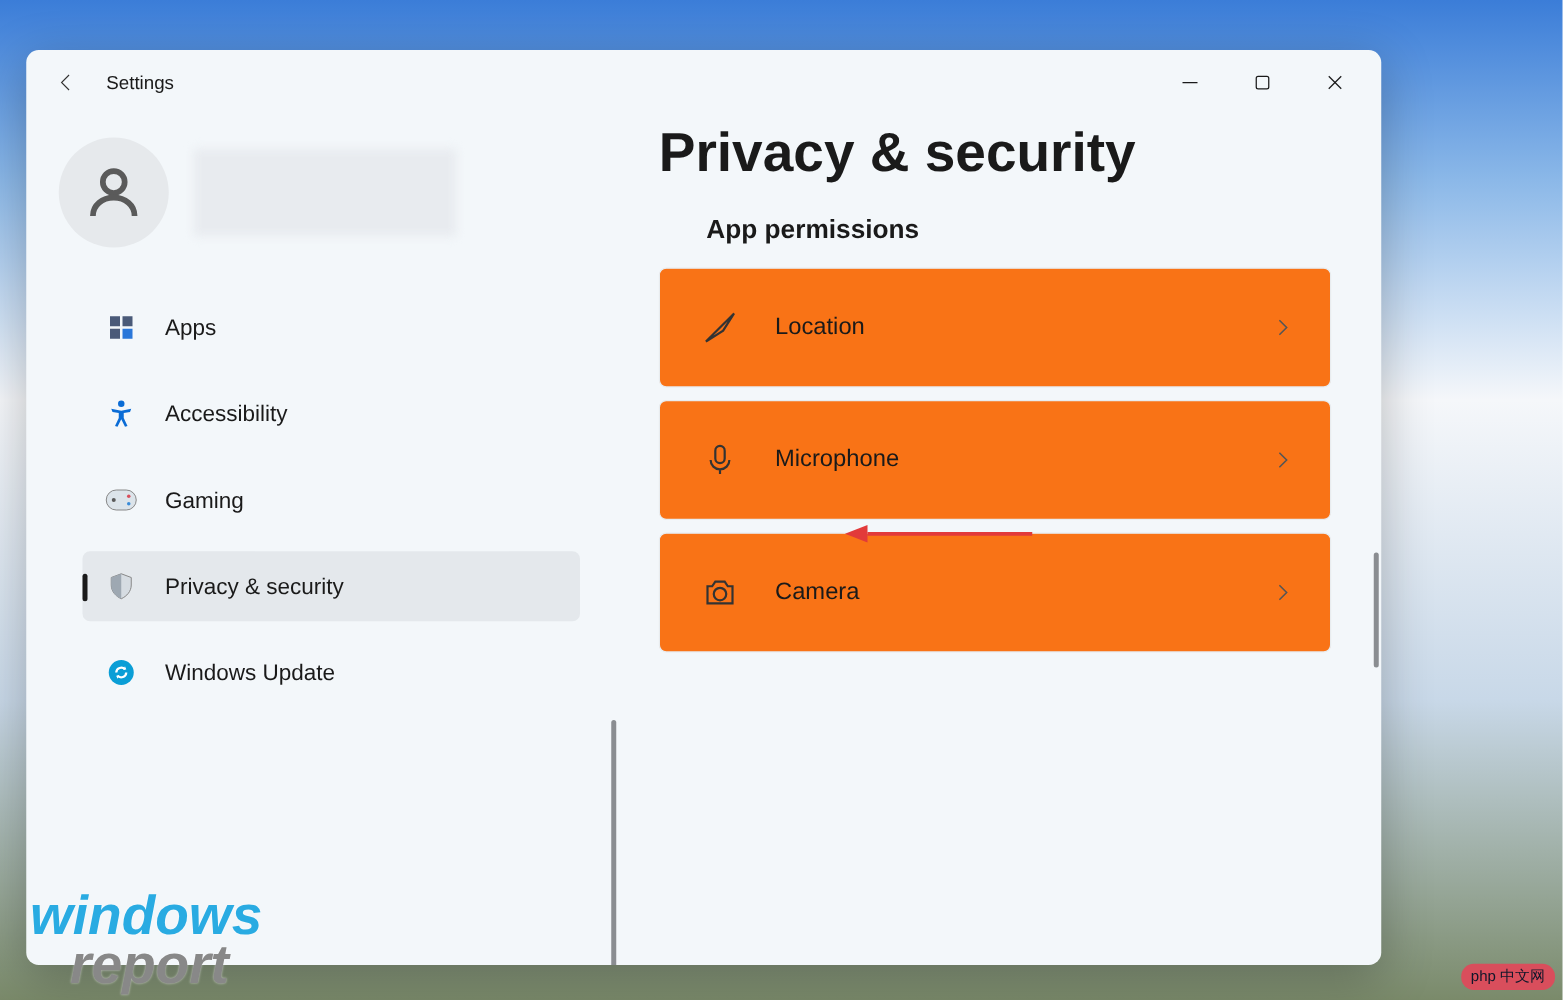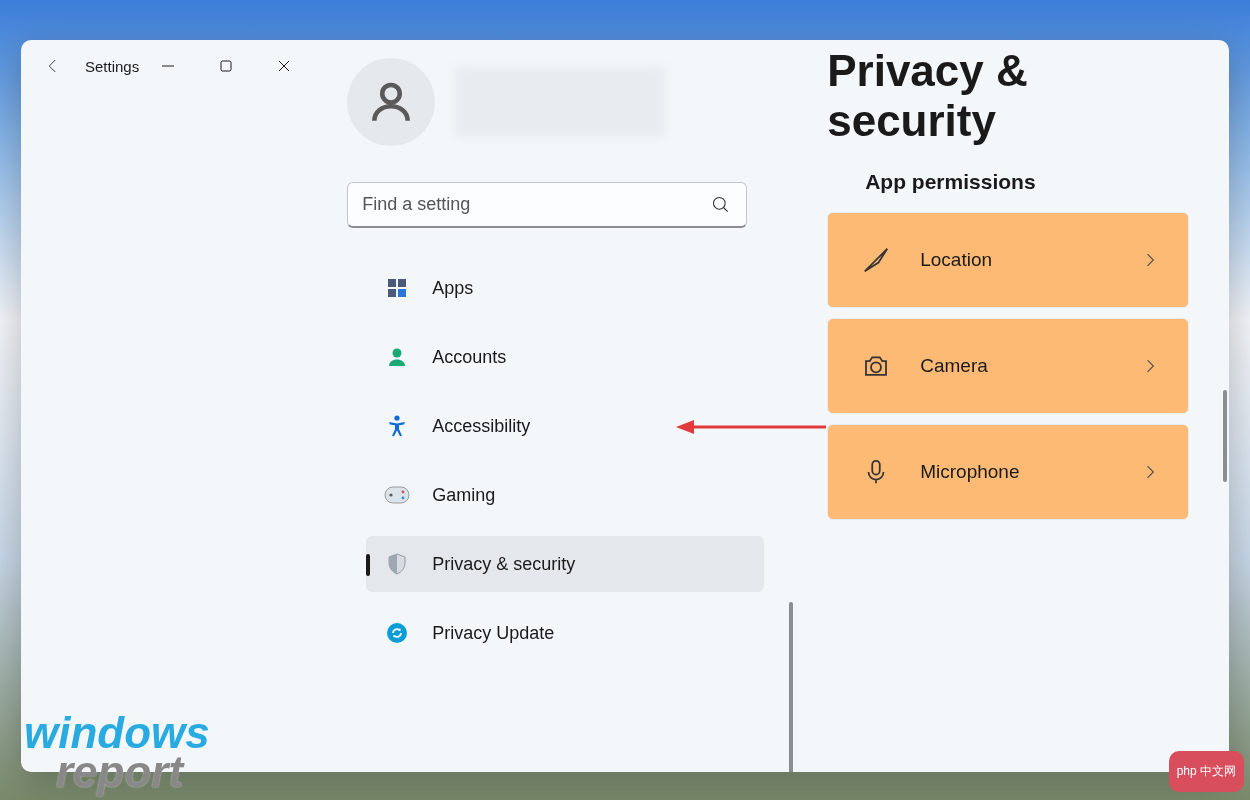--- a/index.html
+++ b/index.html
@@ -3,26 +3,26 @@
 <meta charset="utf-8">
 <style>
   * { box-sizing: border-box; margin: 0; padding: 0; font-family: "Segoe UI Variable", "Segoe UI", -apple-system, BlinkMacSystemFont, sans-serif; }
   body {
     width: 1250px; height: 800px;
     background: linear-gradient(to bottom, #3b7dd8 0%, #8bb8e8 18%, #f5f7fa 40%, #c8d8e8 70%, #7a8a6a 100%);
     display: flex; align-items: center; justify-content: center;
     overflow: hidden; position: relative;
   }
   .window {
-    width: 1208px; height: 732px;
+    width: 1084px; height: 732px;
     background: #f3f7fa;
     border-radius: 10px;
     box-shadow: 0 10px 40px rgba(0,0,0,0.25);
     overflow: hidden;
-    display: flex; flex-direction: row;
+    display: flex; flex-direction: column;
     position: absolute; top: 40px; left: 21px;
   }
   .titlebar {
     height: 52px; display: flex; align-items: center;
     padding: 0 8px 0 12px;
   }
   .back-btn {
     width: 40px; height: 40px; display:flex; align-items:center; justify-content:center;
     border-radius:4px; cursor:pointer;
   }
@@ -58,42 +58,42 @@
   .nav-item.selected::before {
     content:""; position:absolute; left:0; top:18px; width:4px; height:22px;
     background:#1a1a1a; border-radius:3px;
   }
   .nav-icon { width:26px; height:26px; display:flex; align-items:center; justify-content:center; flex-shrink:0; }
   .main { flex:1; padding: 0 40px 0 44px; overflow:hidden; position:relative; }
   .page-title { font-size: 44px; font-weight:600; color:#1a1a1a; margin-top: 6px; margin-bottom: 24px; }
   .section-title { font-size: 21px; font-weight:600; color:#1a1a1a; margin-bottom: 18px; padding-left:6px;margin-left:32px; }
   .cards { display:flex; flex-direction:column; gap:10px; }
   .card {
-    background:#fdba74; border:1px solid #e8ecef; border-radius:6px;
+    background:#f97316; border:1px solid #e8ecef; border-radius:6px;
     height: 96px; display:flex; align-items:center; padding:0 28px; cursor:pointer;
     position:relative;
   }
   .card-icon { width:40px; display:flex; align-items:center; justify-content:center; margin-right:24px; }
   .card-icon svg { width:30px; height:30px; stroke:#333; stroke-width:1.4; fill:none; }
   .card-label { font-size:19px; color:#1a1a1a; }
   .chev { margin-left:auto; width:20px; height:20px; stroke:#555; stroke-width:1.5; fill:none; }
   .arrow-annot {
     position:absolute; left:676px; top:417px; pointer-events:none;
   }
   .scroll-thumb { position:absolute; right:2px; top:350px; width:4px; height:92px; background:#8a8d91; border-radius:3px; }
   .side-scroll { position:absolute; right:-10px; top:342px; width:4px; height:240px; background:#8a8d91; border-radius:3px; }
   .watermark {
     position:absolute; left:24px; bottom:8px; color:#29abe2;
     font-size:44px; font-weight:700; font-style:italic; line-height:0.9;
     text-shadow:0 0 2px rgba(255,255,255,0.6);
   }
   .watermark .grey { color:#888; font-style:italic; font-weight:600;margin-left:32px;}
   .php-badge {
-    position:absolute; right:6px; bottom:8px; background:#d94e5c; color:#ffffff;
-    font-size:12px; padding:12px 8px; border-radius:10px;
+    position:absolute; right:6px; bottom:8px; background:#d94e5c; color:#0f172a;
+    font-size:12px; padding:2px 8px; border-radius:10px;
   }
 </style>
 </head>
 <body>
 
 <div class="window">
 
   <div class="titlebar">
     <div class="back-btn">
       <svg viewBox="0 0 24 24">
@@ -127,51 +127,35 @@
       <div class="profile">
         <div class="avatar">
           <svg viewBox="0 0 24 24">
               <circle cx="12" cy="8" r="4.2"></circle>
               <path d="M4 21c0-4.2 3.6-7 8-7s8 2.8 8 7"></path>
             </svg>
         </div>
         <div class="profile-info"></div>
       </div>
 
-      <div class="search-wrap">
-        <input class="search" placeholder="Find a setting" style="">
-        <svg class="search-icon" viewBox="0 0 24 24">
-            <circle cx="10" cy="10" r="7"></circle>
-            <line x1="20" y1="20" x2="15" y2="15"></line>
-          </svg>
-      </div>
 
       <div class="nav">
         <div class="nav-item">
           <span class="nav-icon">
             <svg width="24" height="24" viewBox="0 0 24 24">
                 <rect x="3" y="3" width="8" height="8" fill="#4a5a78"></rect>
                 <rect x="13" y="3" width="8" height="8" fill="#4a5a78"></rect>
                 <rect x="3" y="13" width="8" height="8" fill="#4a5a78"></rect>
                 <rect x="13" y="13" width="8" height="8" fill="#2a77d9"></rect>
               </svg>
           </span>
           <span>Apps</span>
         </div>
         <div class="nav-item">
           <span class="nav-icon">
-            <svg width="24" height="24" viewBox="0 0 24 24">
-                <circle cx="12" cy="8" r="4.5" fill="#1aa877"></circle>
-                <path d="M4 21c0-4 3.6-6.5 8-6.5s8 2.5 8 6.5z" fill="#1aa877"></path>
-              </svg>
-          </span>
-          <span>Accounts</span>
-        </div>
-        <div class="nav-item">
-          <span class="nav-icon">
             <svg width="24" height="24" viewBox="0 0 24 24" fill="#0a6cd6">
                 <circle cx="12" cy="4" r="2.6"></circle>
                 <path d="M4 8l8 1.5L20 8l-1 2.5-5 .8v4l3 6.5-2 .5-3-6-3 6-2-.5 3-6.5v-4l-5-.8z"></path>
               </svg>
           </span>
           <span>Accessibility</span>
         </div>
         <div class="nav-item">
           <span class="nav-icon">
             <svg width="26" height="18" viewBox="0 0 26 18">
@@ -193,21 +177,21 @@
           <span>Privacy &amp; security</span>
         </div>
         <div class="nav-item">
           <span class="nav-icon">
             <svg width="24" height="24" viewBox="0 0 24 24">
                 <circle cx="12" cy="12" r="10" fill="#0a9ed6"></circle>
                 <path d="M8 12a4 4 0 0 1 7-2.5M16 12a4 4 0 0 1-7 2.5" stroke="#fff" stroke-width="1.8" fill="none"></path>
                 <path d="M15 7l1 2.5-2.5.3z M9 17l-1-2.5 2.5-.3z" fill="#fff"></path>
               </svg>
           </span>
-          <span>Privacy Update</span>
+          <span>Windows Update</span>
         </div>
         <div class="side-scroll"></div>
       </div>
     </div>
 
     <div class="main">
       <h1 class="page-title">Privacy &amp; security</h1>
       <h2 class="section-title">App permissions</h2>
 
       <div class="cards">
@@ -219,38 +203,38 @@
           </span>
           <span class="card-label">Location</span>
           <svg class="chev" viewBox="0 0 24 24">
               <path d="M9 5l7 7-7 7"></path>
             </svg>
         </div>
 
         <div class="card">
           <span class="card-icon">
             <svg viewBox="0 0 24 24">
-                <path d="M4 8h3l2-3h6l2 3h3v11H4z"></path>
-                <circle cx="12" cy="13" r="4"></circle>
-              </svg>
-          </span>
-          <span class="card-label">Camera</span>
+                <rect x="9" y="3" width="6" height="11" rx="3"></rect>
+                <path d="M6 12a6 6 0 0 0 12 0M12 18v3"></path>
+              </svg>
+          </span>
+          <span class="card-label">Microphone</span>
           <svg class="chev" viewBox="0 0 24 24">
               <path d="M9 5l7 7-7 7"></path>
             </svg>
         </div>
 
         <div class="card">
           <span class="card-icon">
             <svg viewBox="0 0 24 24">
-                <rect x="9" y="3" width="6" height="11" rx="3"></rect>
-                <path d="M6 12a6 6 0 0 0 12 0M12 18v3"></path>
-              </svg>
-          </span>
-          <span class="card-label">Microphone</span>
+                <path d="M4 8h3l2-3h6l2 3h3v11H4z"></path>
+                <circle cx="12" cy="13" r="4"></circle>
+              </svg>
+          </span>
+          <span class="card-label">Camera</span>
           <svg class="chev" viewBox="0 0 24 24">
               <path d="M9 5l7 7-7 7"></path>
             </svg>
         </div>
 
 
       </div>
       <div class="scroll-thumb"></div>
     </div>
   </div>

